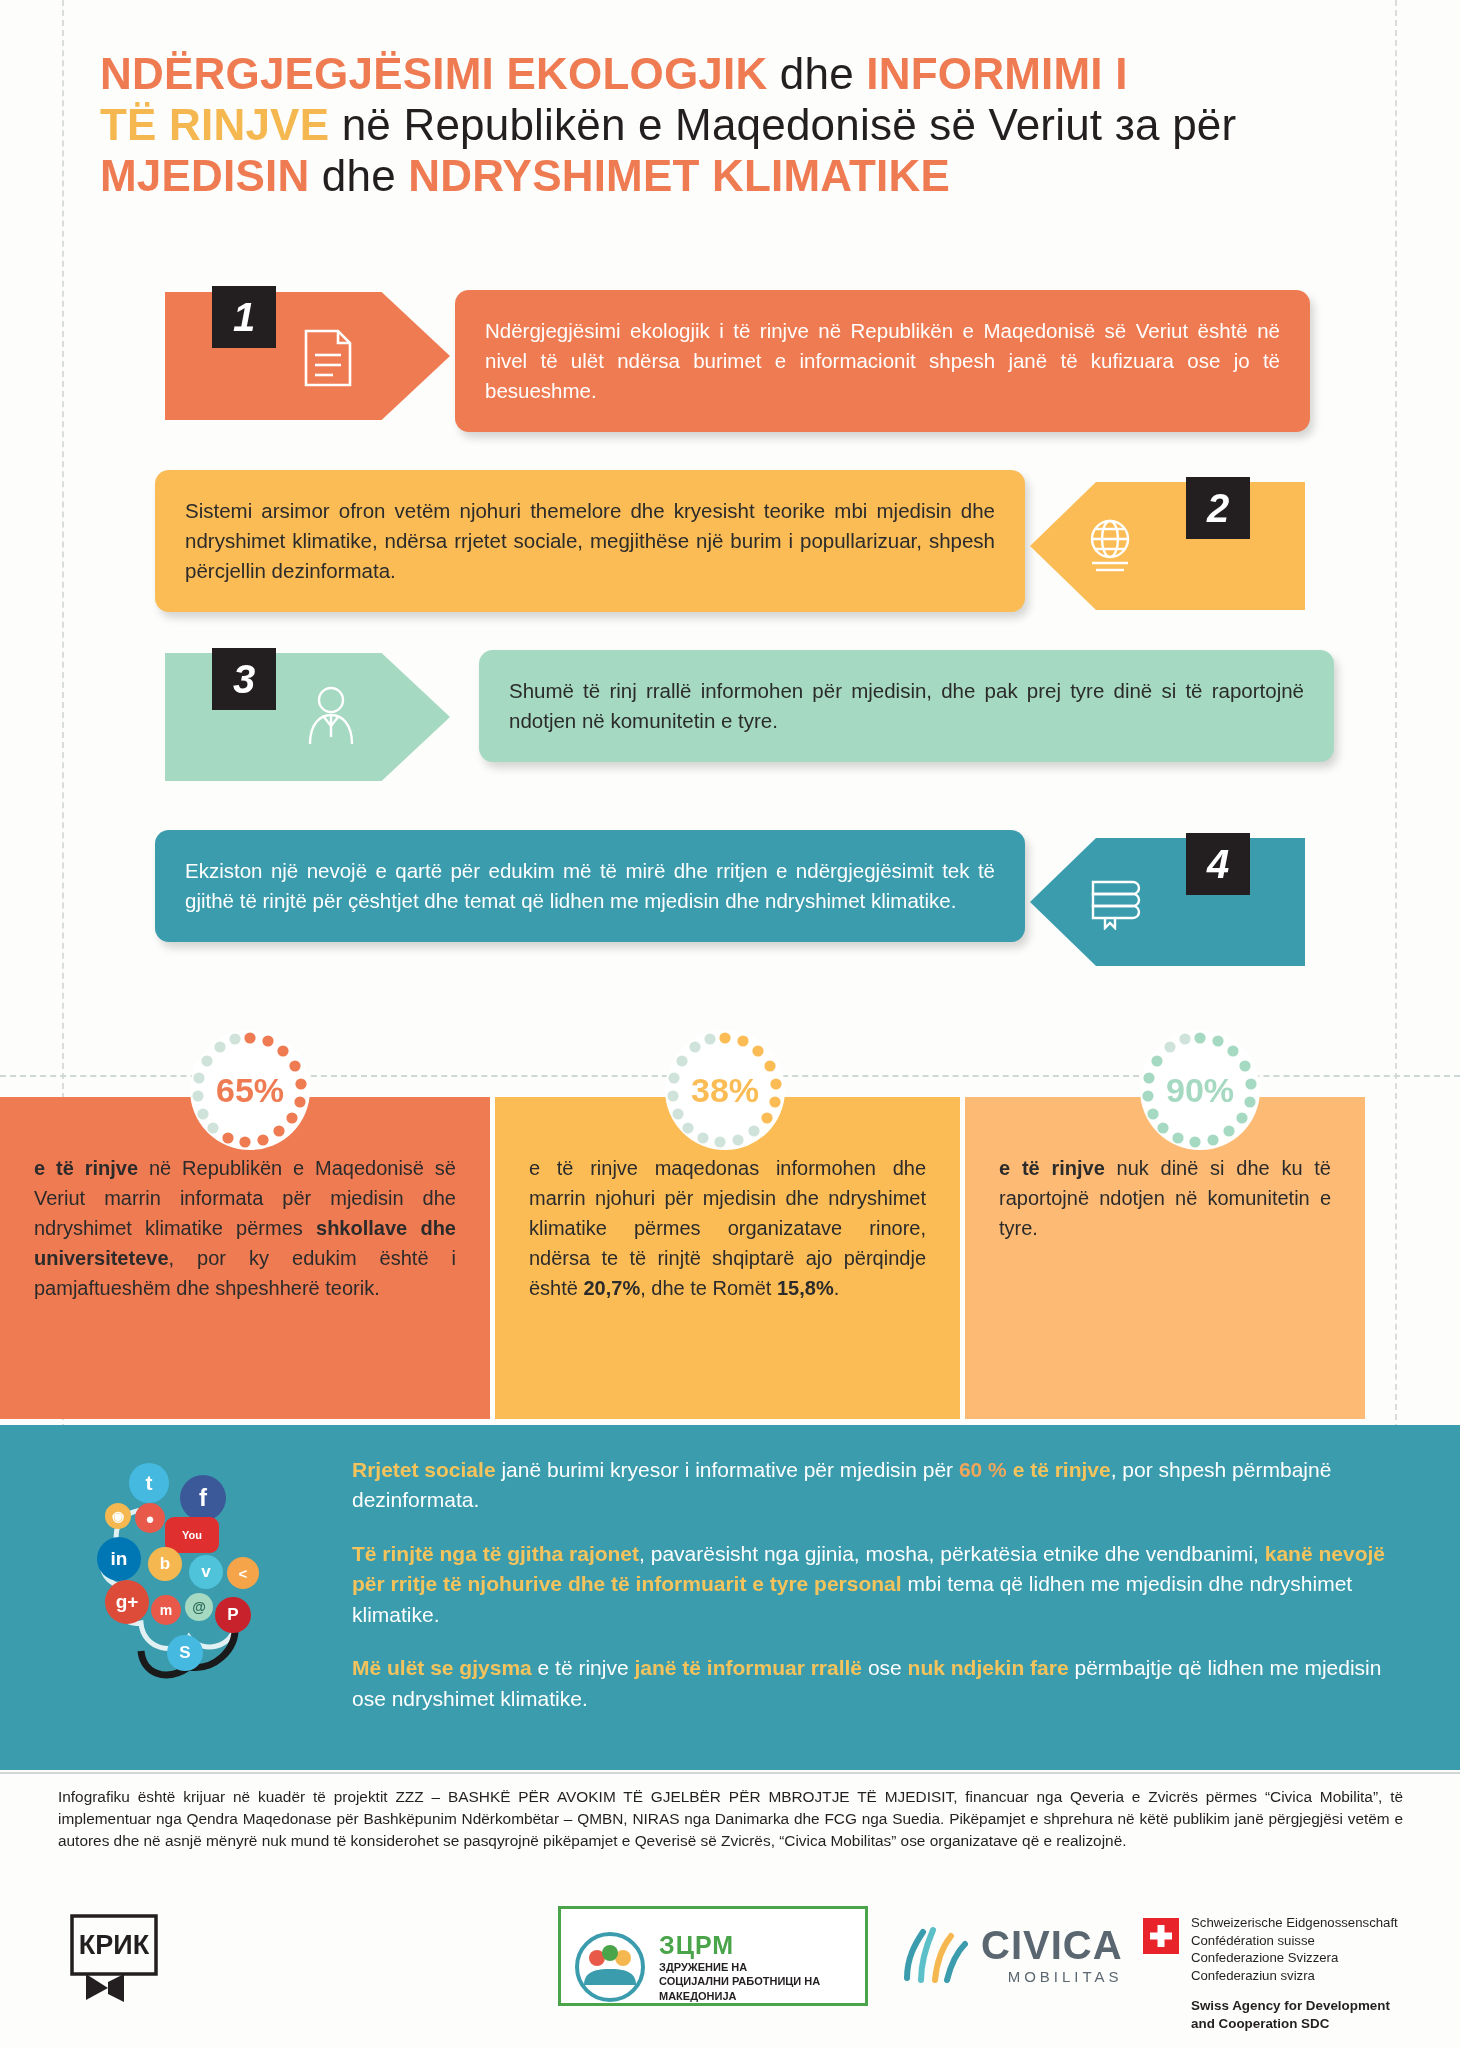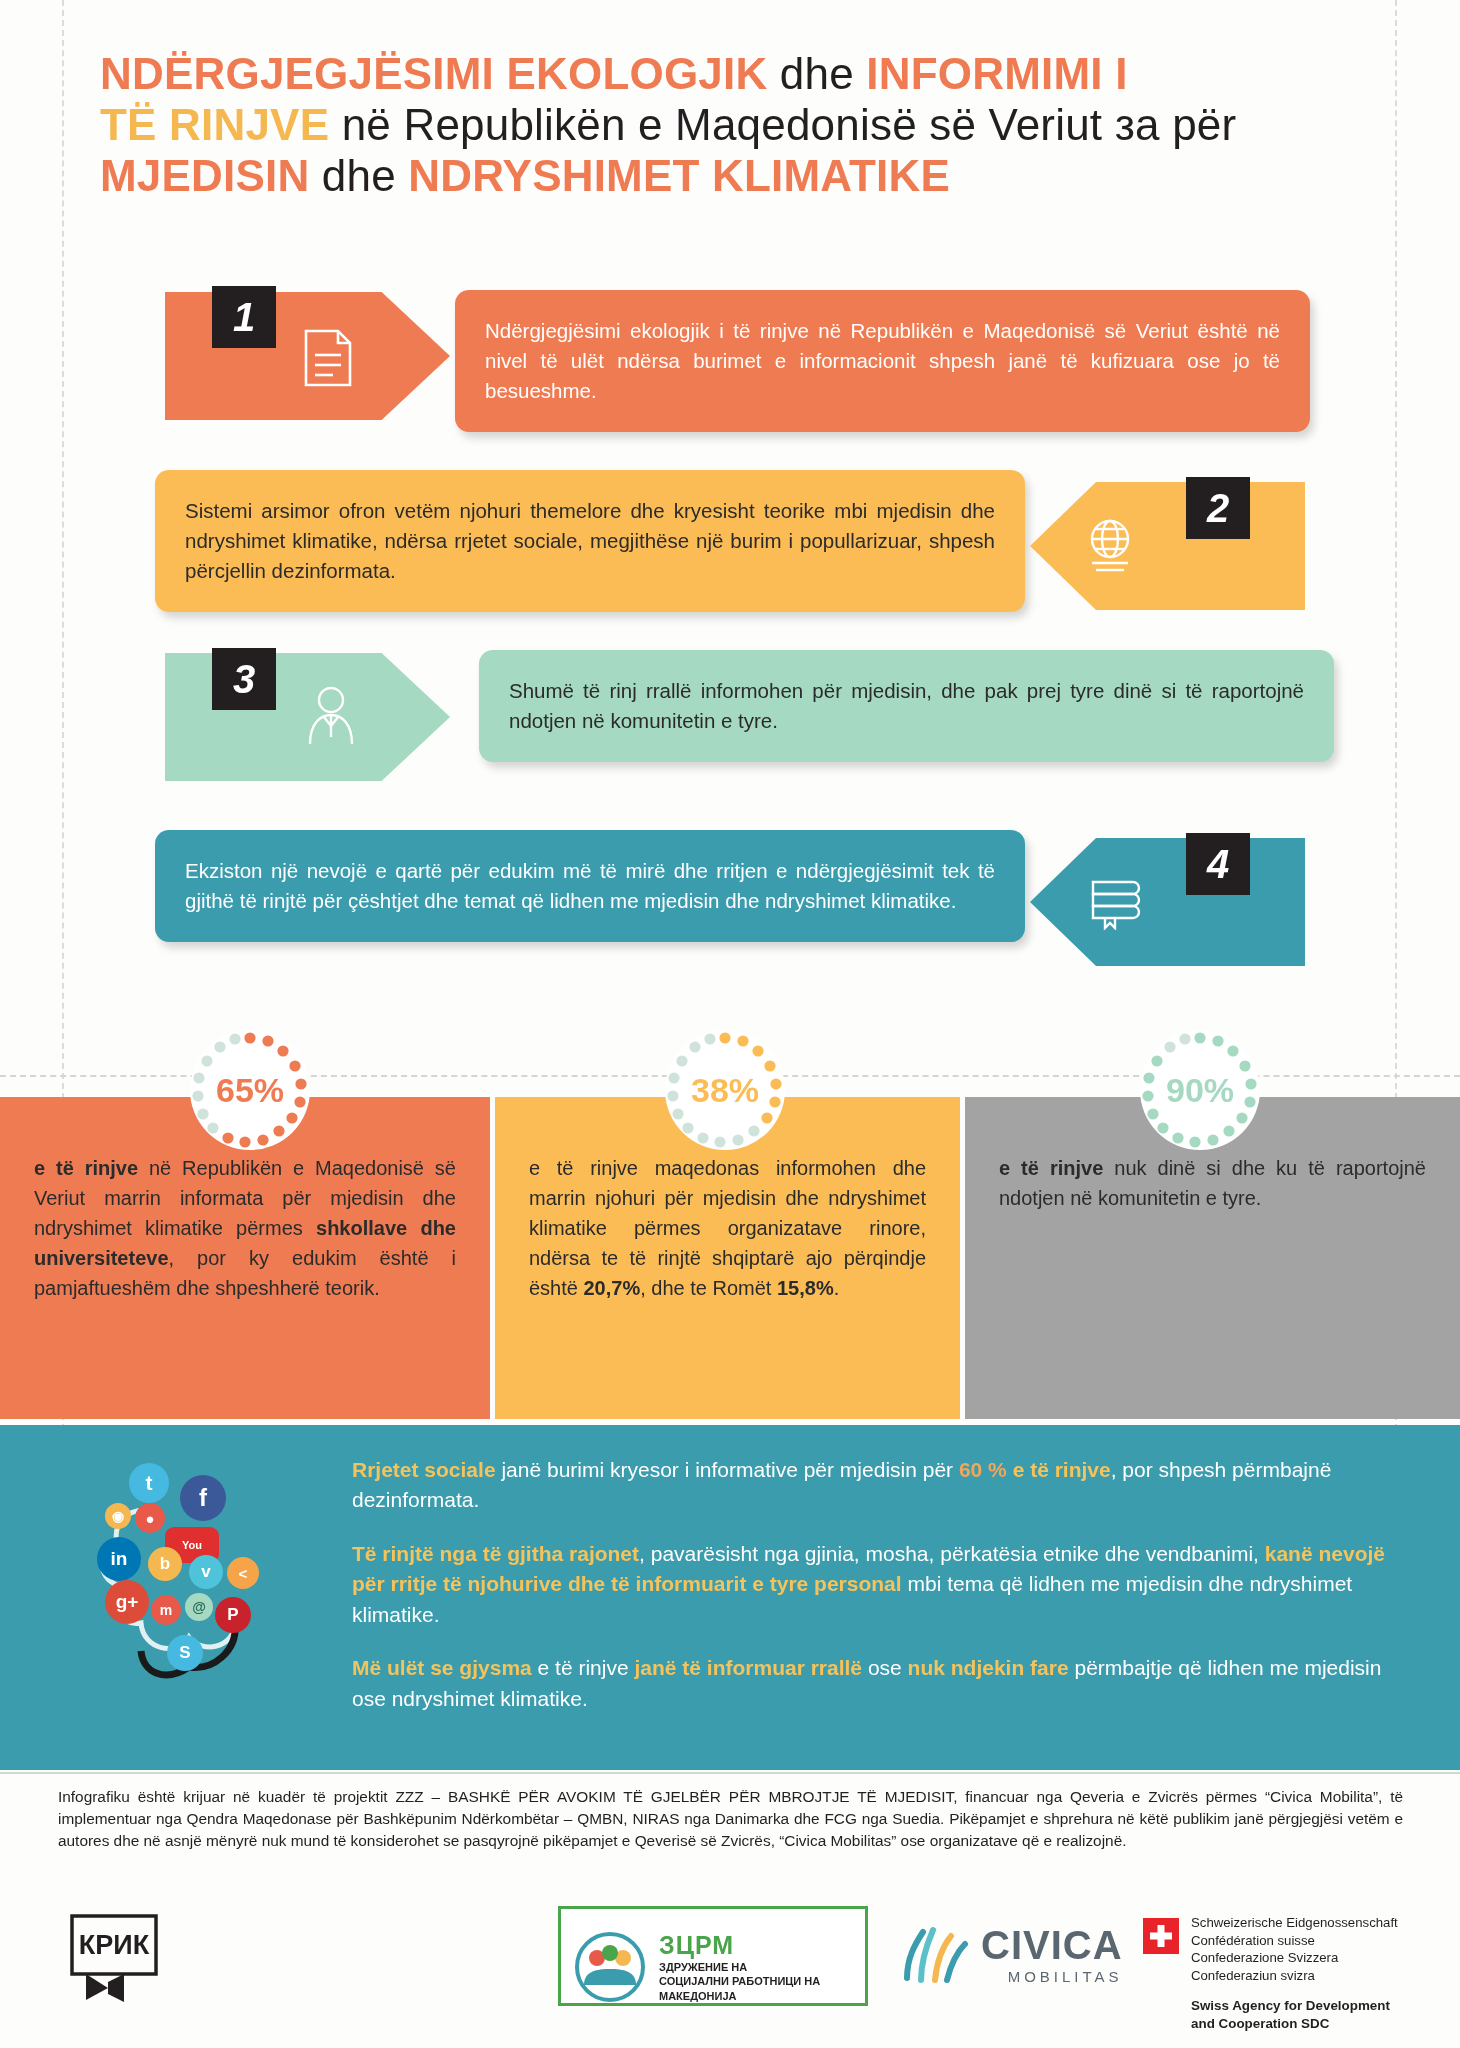--- a/index.html
+++ b/index.html
@@ -124,21 +124,21 @@
     top: 1097px;
     height: 322px;
     padding: 56px 34px 0 34px;
     font-size: 20px;
     line-height: 1.5;
     color: #2b2b2b;
     text-align: justify;
   }
   .col.c1 { left: 0;     width: 490px; background: #ef7b52; }
   .col.c2 { left: 495px; width: 465px; background: #fbbc55; }
-  .col.c3 { left: 965px; width: 495px; background: #a3a3a3; }
+  .col.c3 { left: 965px; width: 400px; background: #fdba74; }
 
   
   .blue-band {
     position: absolute;
     left: 0; top: 1425px;
     width: 1460px;
     height: 345px;
     background: #3a9cad;
   }
   .blue-text {
@@ -363,21 +363,21 @@
 
   <div class="cloud">
     <svg width="265" height="260" viewBox="0 0 265 260">
       <path d="M60 55 C40 55 28 70 32 88 C12 95 12 122 32 130 C22 150 36 172 56 168 C58 195 92 202 104 182 C118 200 148 192 150 170" fill="none" stroke="#ffffff" stroke-width="5" opacity="0.85"></path>
       <path d="M150 170 C152 196 128 216 104 212 C80 228 58 218 56 196" fill="none" stroke="#1a1a1a" stroke-width="7"></path>
     </svg>
     <div class="bubble" style="left:44px; top:8px; width:40px; height:40px; background:#45b9e0; font-size:21px;">t</div>
     <div class="bubble" style="left:95px; top:20px; width:46px; height:46px; background:#3b5998; font-size:24px;">f</div>
     <div class="bubble" style="left:20px; top:48px; width:26px; height:26px; background:#f5b850; font-size:14px;">◉</div>
     <div class="bubble" style="left:50px; top:48px; width:30px; height:30px; background:#e8594a; font-size:15px;">●</div>
-    <div class="bubble" style="left:80px; top:72px; width:54px; height:36px; background:#e02f2f; font-size:11px; border-radius:9px;">You</div>
+    <div class="bubble" style="left:80px; top:62px; width:54px; height:36px; background:#e02f2f; font-size:11px; border-radius:9px;">You</div>
     <div class="bubble" style="left:12px; top:82px; width:44px; height:44px; background:#0077b5; font-size:19px;">in</div>
     <div class="bubble" style="left:63px; top:92px; width:34px; height:34px; background:#f5b850; font-size:17px;">b</div>
     <div class="bubble" style="left:104px; top:100px; width:34px; height:34px; background:#4ec3d9; font-size:17px;">v</div>
     <div class="bubble" style="left:142px; top:102px; width:32px; height:32px; background:#f5a44a; font-size:15px;">&lt;</div>
     <div class="bubble" style="left:20px; top:125px; width:44px; height:44px; background:#dd4b39; font-size:19px;">g+</div>
     <div class="bubble" style="left:66px; top:140px; width:30px; height:30px; background:#e8594a; font-size:14px;">m</div>
     <div class="bubble" style="left:100px; top:138px; width:28px; height:28px; background:#a5d9c1; font-size:14px; color:#2b6b5b;">@</div>
     <div class="bubble" style="left:130px; top:142px; width:36px; height:36px; background:#c8232c; font-size:17px;">P</div>
     <div class="bubble" style="left:82px; top:180px; width:36px; height:36px; background:#45b9e0; font-size:17px;">S</div>
   </div>

